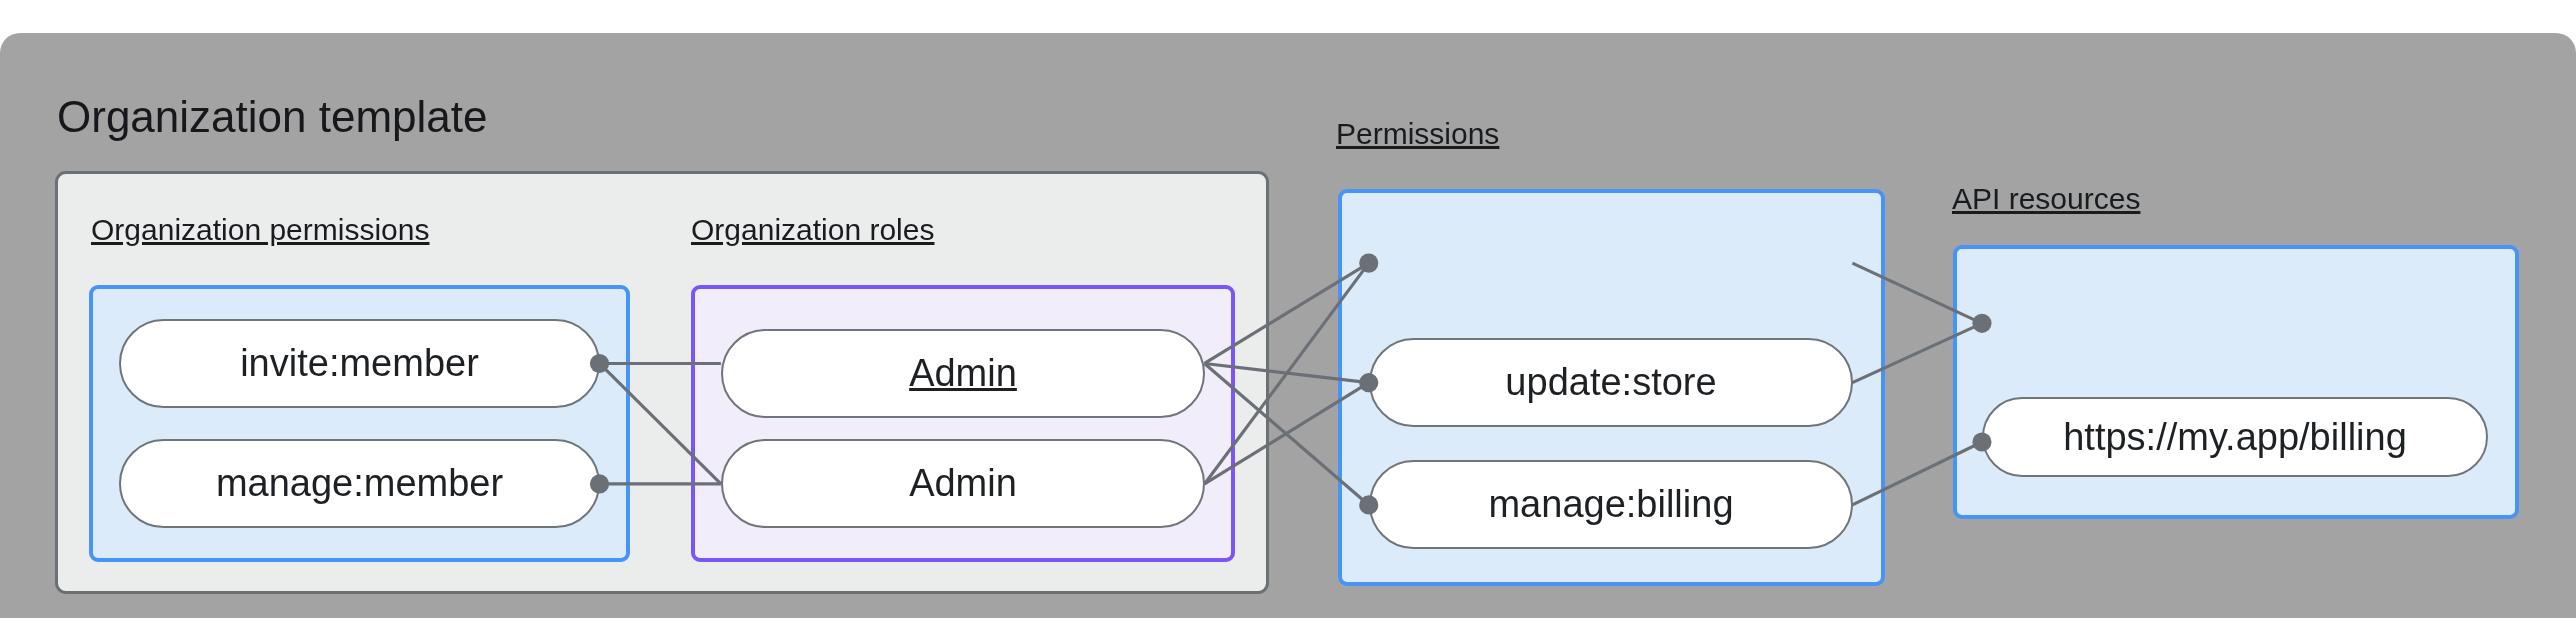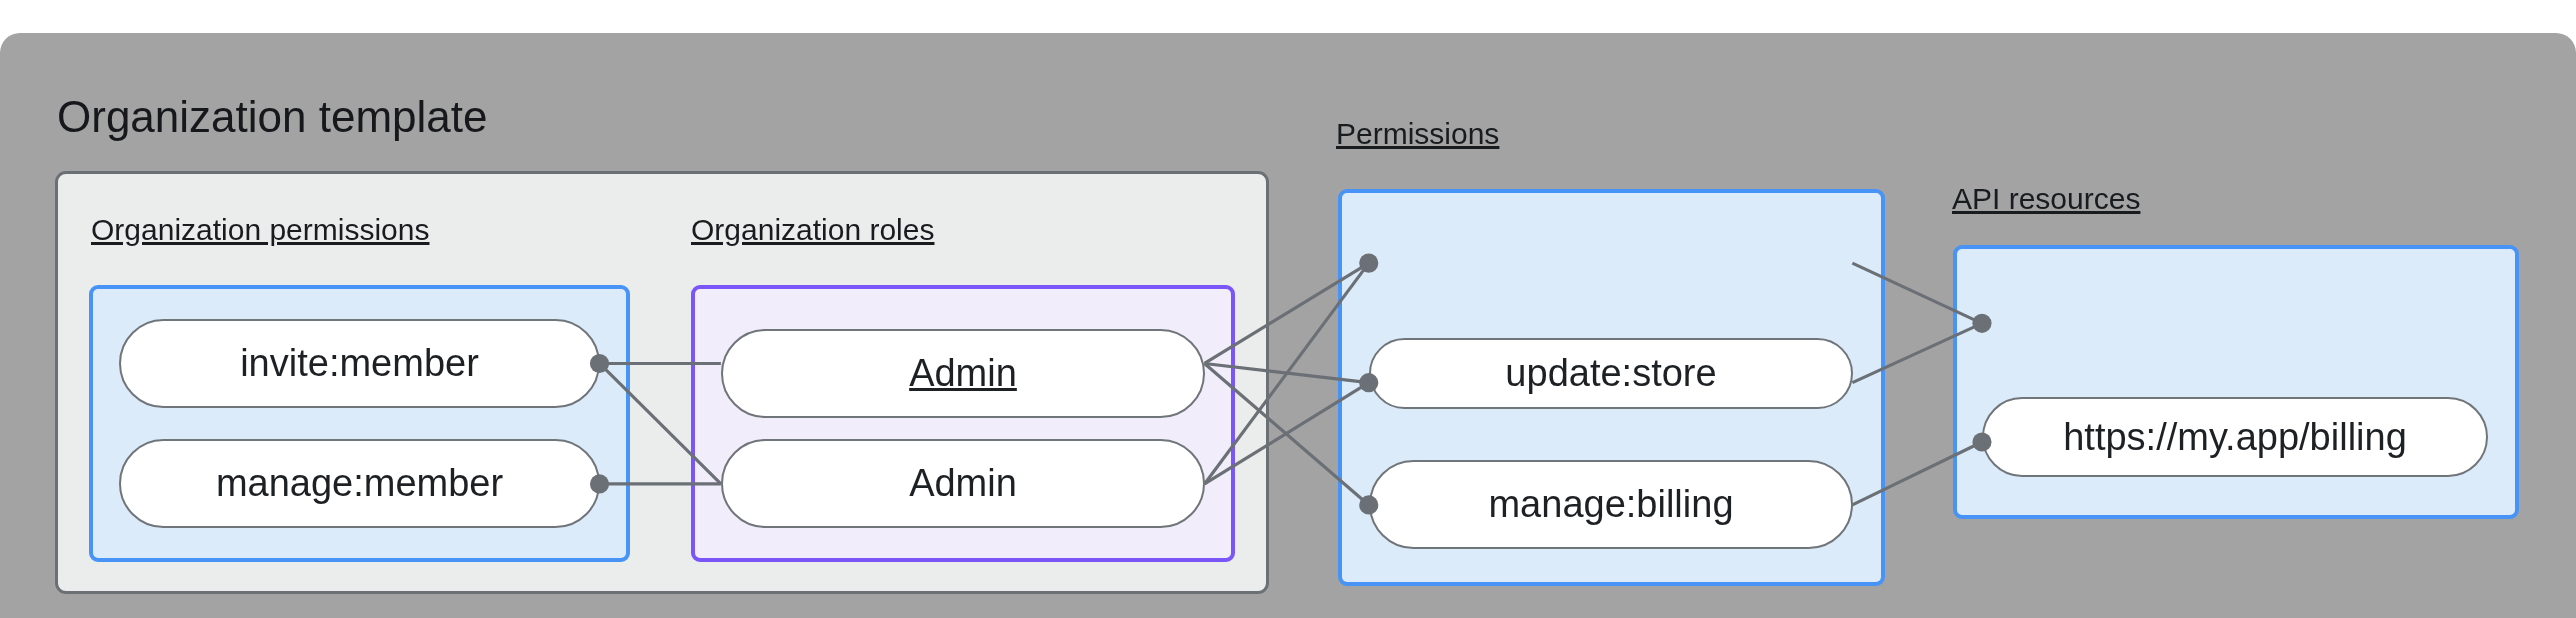--- a/index.html
+++ b/index.html
@@ -115,21 +115,21 @@
 
   <div class="pill" style="left:119px; top:286px; width:481px; height:89px;">invite:member</div>
 
   <div class="pill" style="left:119px; top:406px; width:481px; height:89px;">manage:member</div>
 
   <div class="pill" style="left:721px; top:296px; width:484px; height:89px;text-decoration:underline;">Admin</div>
 
   <div class="pill" style="left:721px; top:406px; width:484px; height:89px;">Admin</div>
 
 
-  <div class="pill" style="left:1369px; top:305px; width:484px; height:71px;">update:store</div>
+  <div class="pill" style="left:1369px; top:305px; width:484px; height:89px;">update:store</div>
 
   <div class="pill" style="left:1369px; top:427px; width:484px; height:89px;text-align:right;">manage:billing</div>
 
 
   <div class="pill" style="left:1982px; top:364px; width:506px; height:80px;">https://my.app/billing</div>
 
   <svg class="layer" id="dots-svg" viewBox="0 0 2823 678" width="2576" height="619">
       <circle cx="657" cy="362" r="10.5" fill="#6b7076"></circle>
       <circle cx="657" cy="494" r="10.5" fill="#6b7076"></circle>
       <circle cx="1500" cy="252" r="10.5" fill="#6b7076"></circle>

